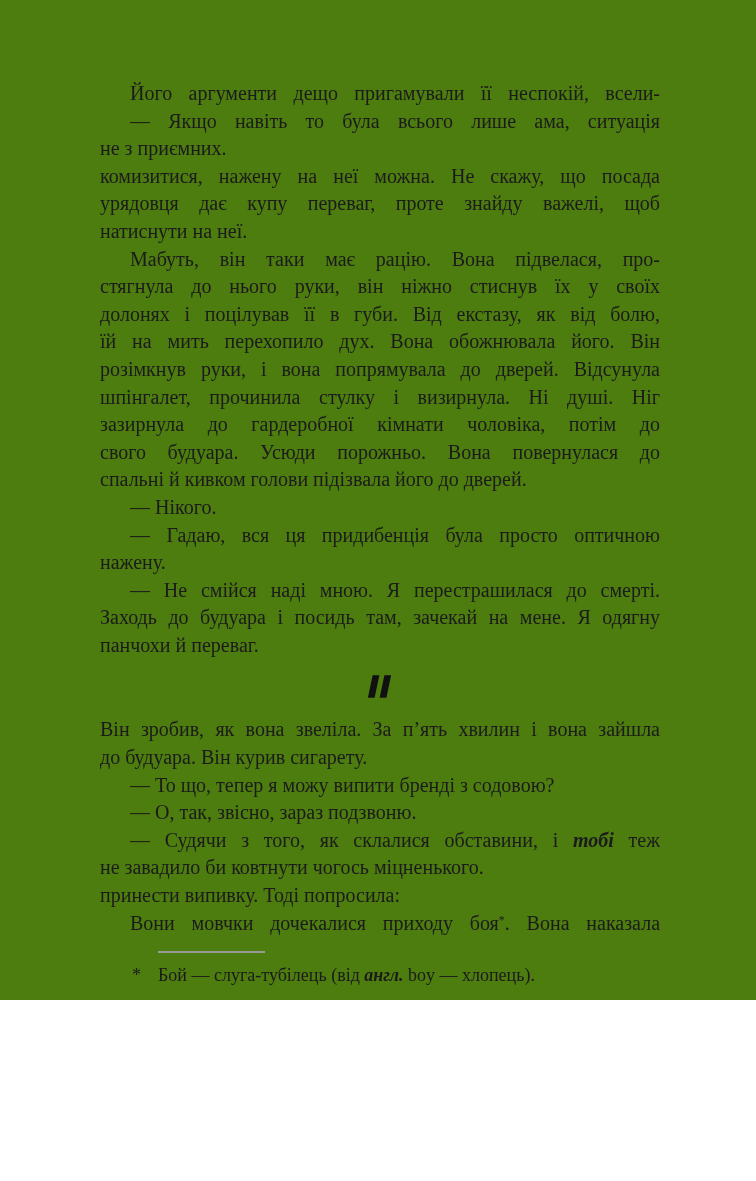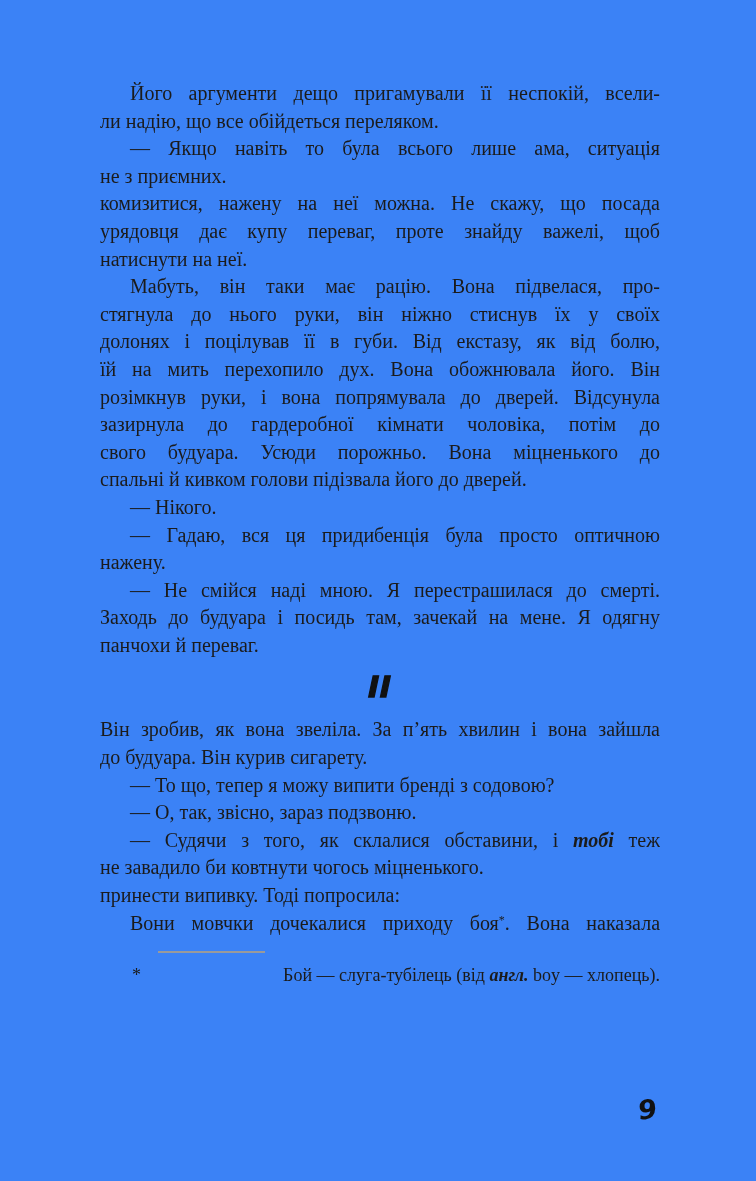--- a/index.html
+++ b/index.html
@@ -1,20 +1,20 @@
 <!DOCTYPE html>
 <html><head>
 <meta charset="utf-8">
 <style>
   html, body { margin: 0; padding: 0; background: #ffffff; }
   .page {
     position: relative;
     width: 756px;
-    height: 1181px;
-    background: #3b82f6;
+    height: 1000px;
+    background: #4d7c0f;
     overflow: hidden;
     font-family: "Liberation Serif", "DejaVu Serif", serif;
     color: #1b1b1b;
   }
   .text-block {
     position: absolute;
     left: 100px;
     top: 80px;
     width: 560px;
     font-size: 20px;
@@ -48,54 +48,54 @@
   .footnote { margin-top: 14px; font-size: 18px; line-height: 26px; }
   .fn-rule {
     width: 107px;
     height: 2px;
     background: #9a9a9a;
     margin-left: 58px;
     margin-bottom: 9px;
   }
   .fn-row { display: flex; }
   .fn-marker { width: 26px; margin-left: 32px; flex: none; }
-  .fn-text { flex: 1; text-align: right; }
+  .fn-text { flex: 1; }
   sup.fnref { font-size: 12px; vertical-align: 6px; line-height: 0; }
   i { font-style: italic; font-weight: bold; }
   .folio {
     position: absolute;
     left: 638px;
     top: 1094px;
     font-family: "DejaVu Sans", "Liberation Sans", sans-serif;
     font-weight: bold;
     font-size: 27px;
     color: #111111;
     transform: skewX(-5deg) rotate(-3deg);
   }
 </style>
 </head>
 <body>
 
 <div class="page">
   <div class="text-block">
     <div id="section-0">
         <div class="tl first"><span>Його аргументи дещо пригамували її неспокій, всели-</span></div>
-        <div class="tl last"><span>ли надію, що все обійдеться переляком.</span></div>
         <div class="tl first"><span>— Якщо навіть то була всього лише ама, ситуація</span></div>
         <div class="tl last"><span>не з приємних.</span></div>
         <div class="tl"><span>комизитися, нажену на неї можна. Не скажу, що посада</span></div>
         <div class="tl"><span>урядовця дає купу переваг, проте знайду важелі, щоб</span></div>
         <div class="tl last"><span>натиснути на неї.</span></div>
         <div class="tl first"><span>Мабуть, він таки має рацію. Вона підвелася, про-</span></div>
         <div class="tl"><span>стягнула до нього руки, він ніжно стиснув їх у своїх</span></div>
         <div class="tl"><span>долонях і поцілував її в губи. Від екстазу, як від болю,</span></div>
         <div class="tl"><span>їй на мить перехопило дух. Вона обожнювала його. Він</span></div>
         <div class="tl"><span>розімкнув руки, і вона попрямувала до дверей. Відсунула</span></div>
+        <div class="tl"><span>шпінгалет, прочинила стулку і визирнула. Ні душі. Ніг</span></div>
         <div class="tl"><span>зазирнула до гардеробної кімнати чоловіка, потім до</span></div>
-        <div class="tl"><span>свого будуара. Усюди порожньо. Вона міцненького до</span></div>
+        <div class="tl"><span>свого будуара. Усюди порожньо. Вона повернулася до</span></div>
         <div class="tl last"><span>спальні й кивком голови підізвала його до дверей.</span></div>
         <div class="tl first last"><span>— Нікого.</span></div>
         <div class="tl first"><span>— Гадаю, вся ця придибенція була просто оптичною</span></div>
         <div class="tl last"><span>нажену.</span></div>
         <div class="tl first"><span>— Не смійся наді мною. Я перестрашилася до смерті.</span></div>
         <div class="tl"><span>Заходь до будуара і посидь там, зачекай на мене. Я одягну</span></div>
         <div class="tl last"><span>панчохи й переваг.</span></div>
       </div>
     <h2 class="chapter-heading">
       <span>II</span>

